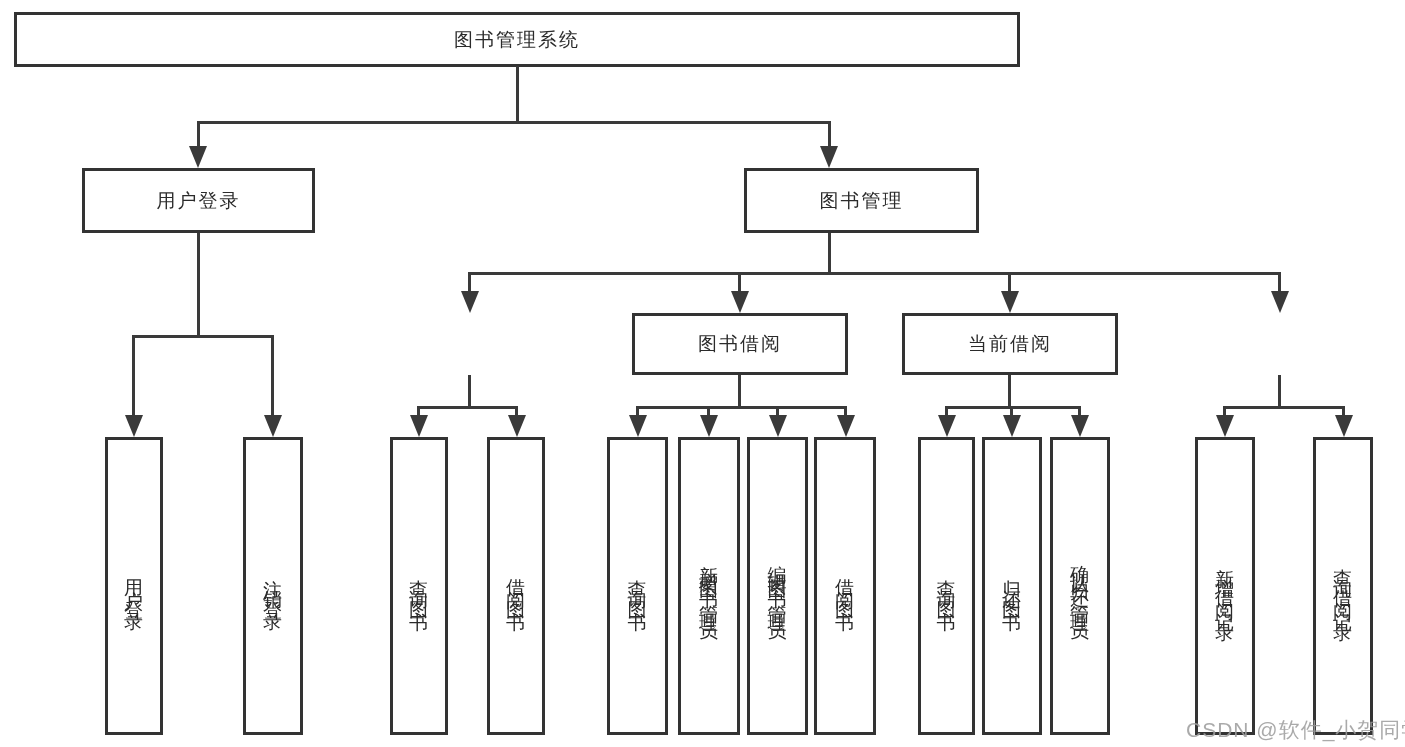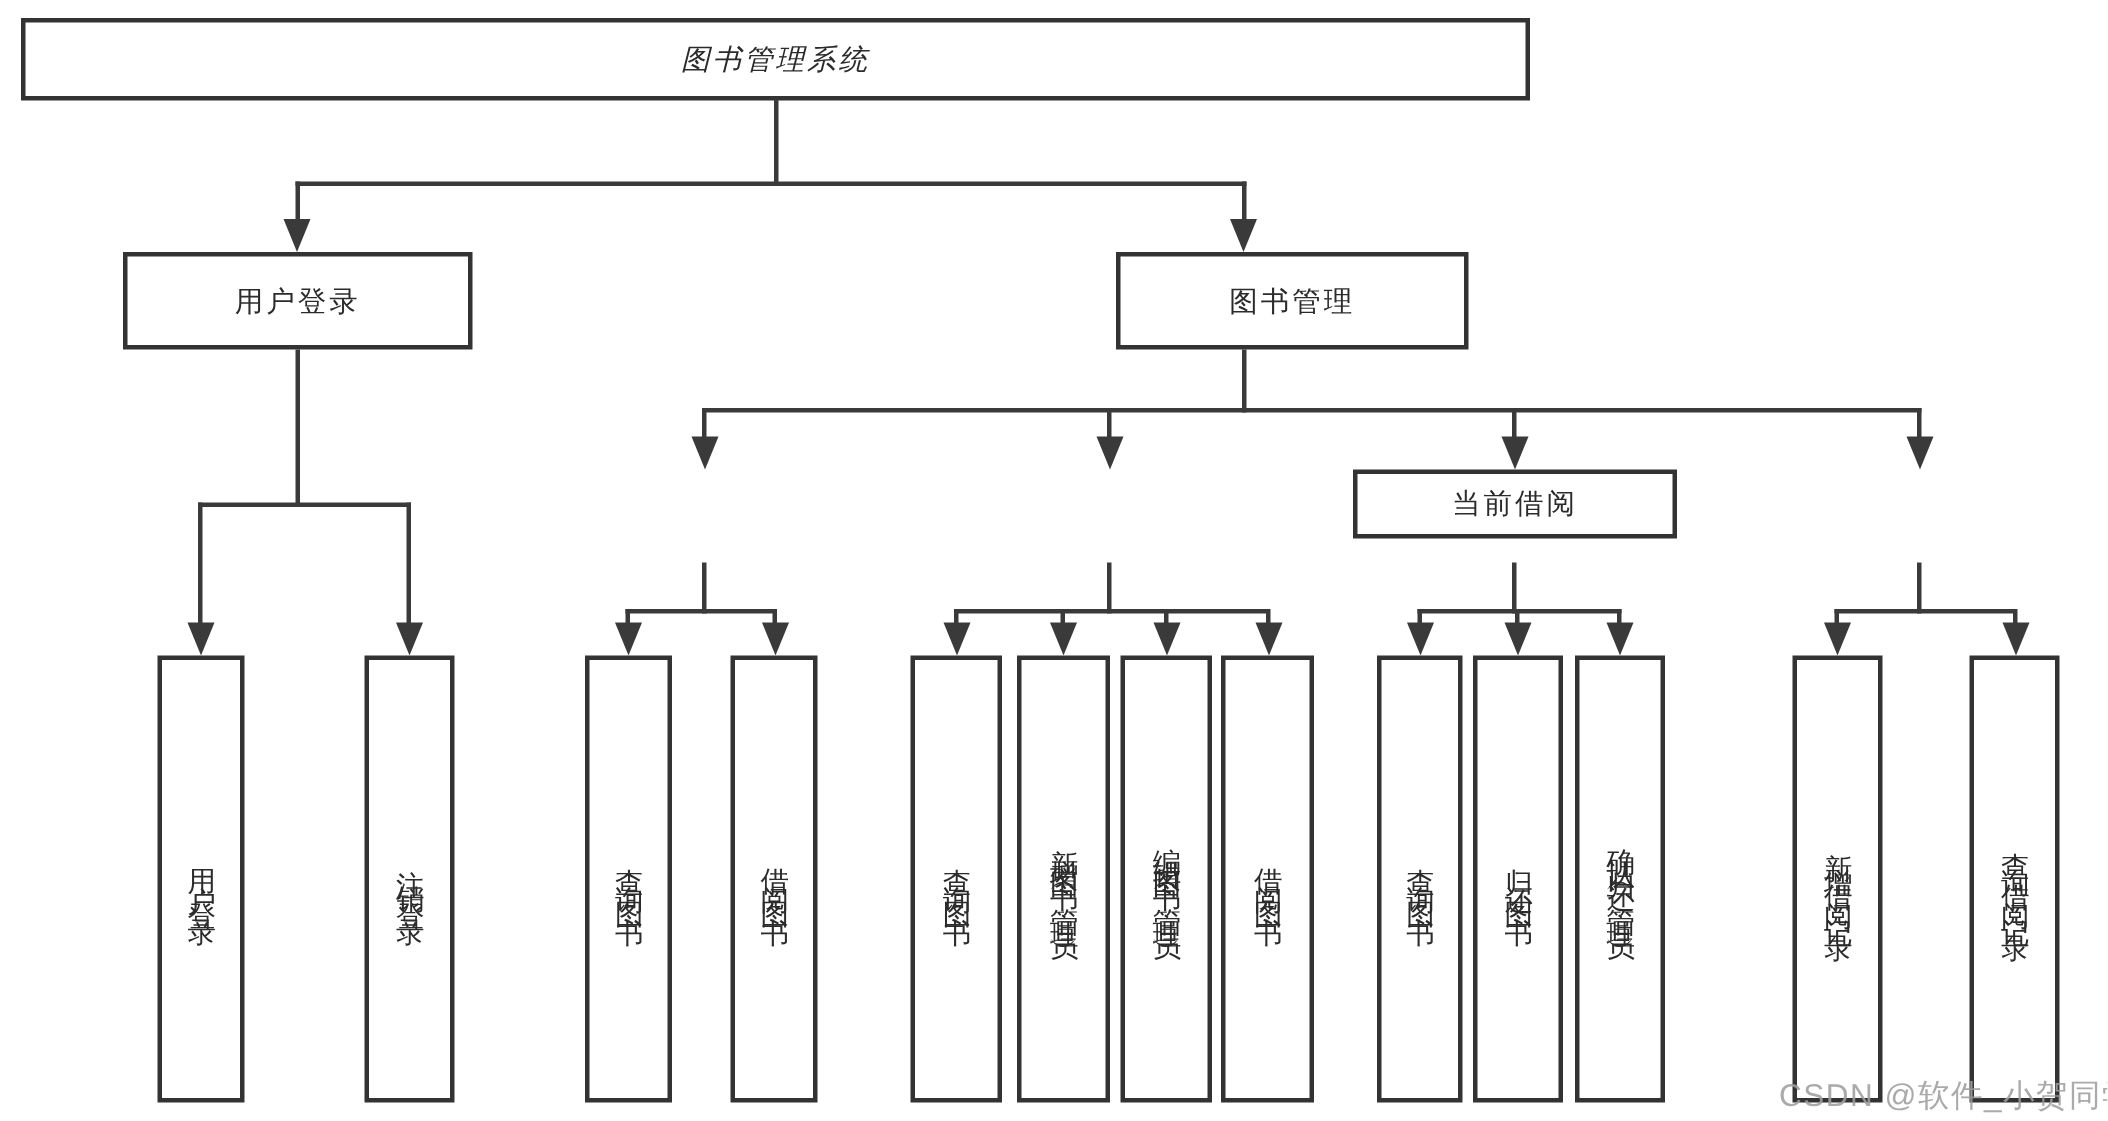--- a/index.html
+++ b/index.html
@@ -65,21 +65,21 @@
     letter-spacing: 1px;
     white-space: nowrap;
     z-index: 10;
   }
 </style>
 </head>
 <body>
 
 <div id="canvas">
 
-  <div class="box" style="left:14px; top:12px; width:1006px; height:55px;font-style:italic;">
+  <div class="box" style="left:14px; top:12px; width:1006px; height:55px;">
     <span>图书管理系统</span>
   </div>
 
   <div class="vline" style="left:516px; top:66px; height:58px;"></div>
   <div class="hline" style="left:197px; top:121px; width:634px;"></div>
   <div class="vline" style="left:197px; top:121px; height:26px;"></div>
   <div class="arrowhead" style="left:189px; top:146px;"></div>
   <div class="vline" style="left:828px; top:121px; height:26px;"></div>
   <div class="arrowhead" style="left:820px; top:146px;"></div>
 
@@ -101,21 +101,24 @@
   <div class="hline" style="left:468px; top:272px; width:813px;"></div>
   <div class="vline" style="left:468px; top:272px; height:20px;"></div>
   <div class="arrowhead" style="left:461px; top:291px;"></div>
   <div class="vline" style="left:738px; top:272px; height:20px;"></div>
   <div class="arrowhead" style="left:731px; top:291px;"></div>
   <div class="vline" style="left:1008px; top:272px; height:20px;"></div>
   <div class="arrowhead" style="left:1001px; top:291px;"></div>
   <div class="vline" style="left:1278px; top:272px; height:20px;"></div>
   <div class="arrowhead" style="left:1271px; top:291px;"></div>
 
-  <div class="box" style="left:902px; top:313px; width:216px; height:46px;">
+  <div class="box" style="left:632px; top:313px; width:216px; height:62px;">
+    <span>图书借阅</span>
+  </div>
+  <div class="box" style="left:902px; top:313px; width:216px; height:62px;">
     <span>当前借阅</span>
   </div>
 
   <div class="vline" style="left:468px; top:375px; height:34px;"></div>
   <div class="hline" style="left:417px; top:406px; width:101px;"></div>
   <div class="vline" style="left:417px; top:406px; height:10px;"></div>
   <div class="arrowhead" style="left:410px; top:415px;"></div>
   <div class="vline" style="left:515px; top:406px; height:10px;"></div>
   <div class="arrowhead" style="left:508px; top:415px;"></div>
 

